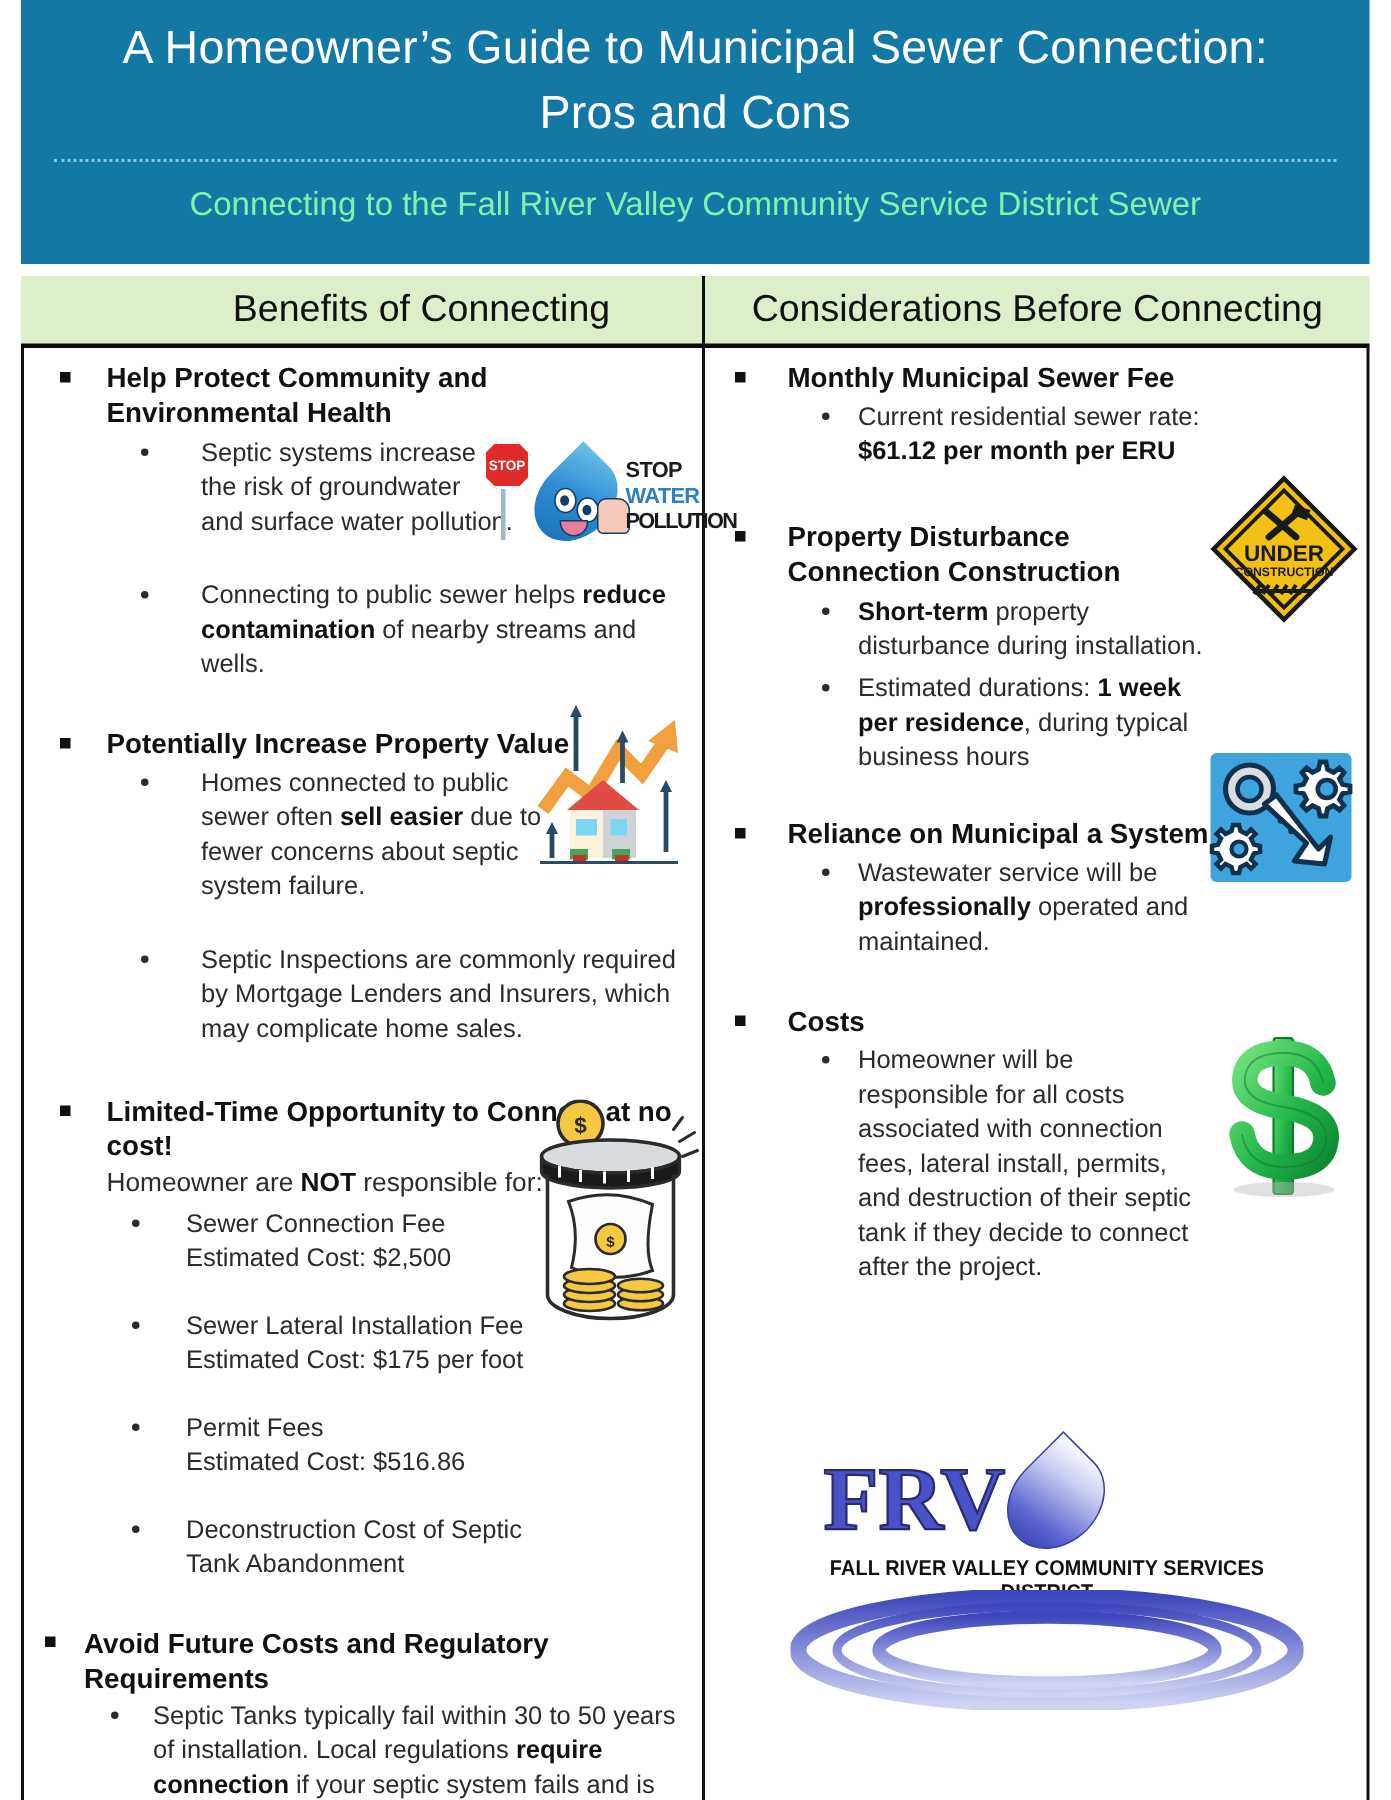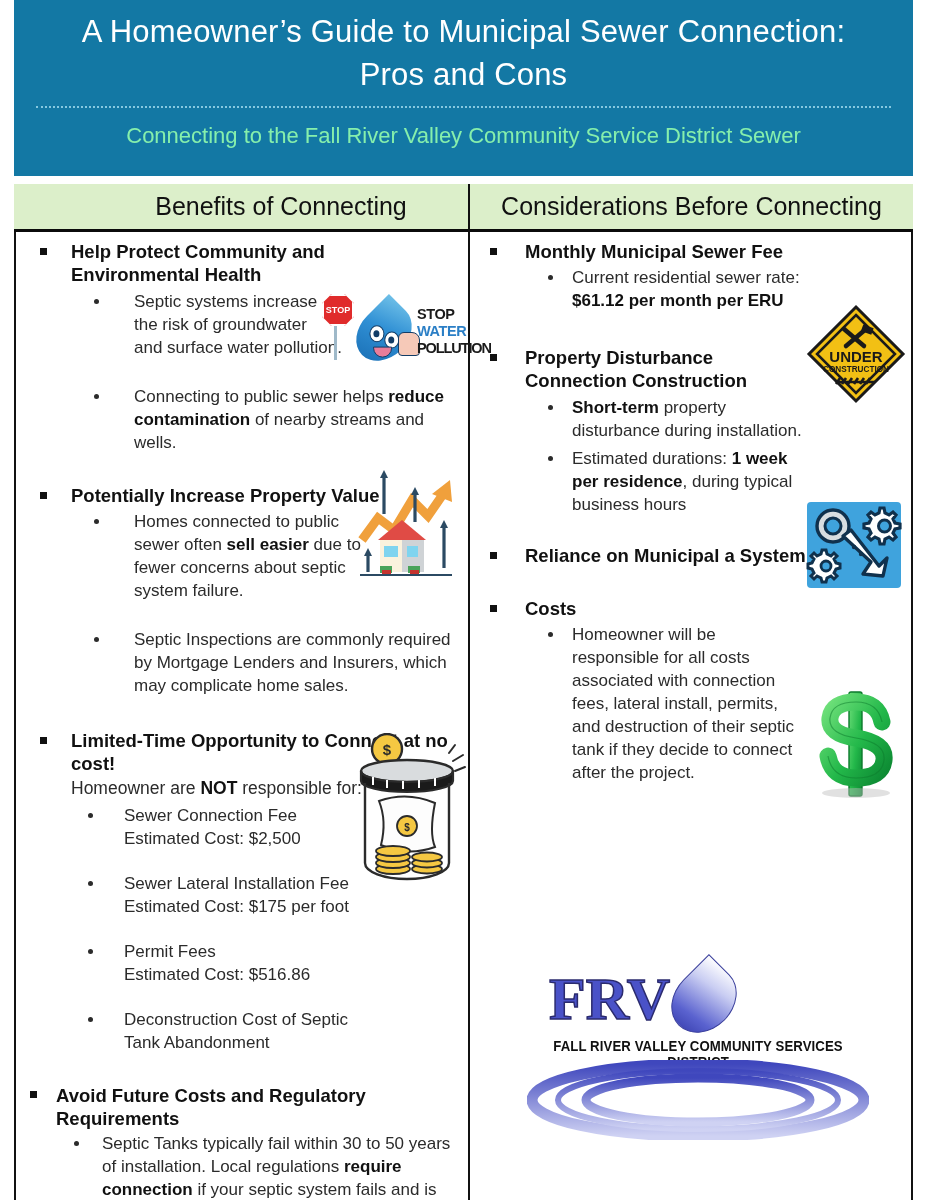--- a/index.html
+++ b/index.html
@@ -226,21 +226,21 @@
   }
   .drop-hand {
     position: absolute; left: 78px; top: 40px; width: 20px; height: 22px;
     background: #f6c9b8; border: 1.5px solid #123c66; border-radius: 6px 8px 4px 4px;
   }
 
   
   .house-chart { left: 356px; top: 462px; width: 100px; height: 120px; }
 
   
-  .ucsign { left: 806px; top: 304px; width: 100px; height: 100px; }
+  .ucsign { left: 806px; top: 316px; width: 100px; height: 100px; }
 
   
   .gears { left: 805px; top: 502px; width: 98px; height: 88px; }
 
   
   .jar { left: 345px; top: 733px; width: 122px; height: 162px; }
 
   
   .dollar { left: 810px; top: 690px; width: 92px; height: 108px; }
 
@@ -390,20 +390,24 @@
       <div class="item i2 narrow-2" style="margin-top:5px;">
         <span class="dot"></span>
         <span>Estimated durations: </span><b>1 week per residence</b><span>, during typical business hours</span>
       </div>
     </div>
 
     <div class="sec" style="margin-top:28px;">
       <span class="sq-bullet" style="left:10px;"></span>
       <div class="sec-title ind-c">Reliance on Municipal a System</div>
 
+      <div class="item i2 narrow-2" style="margin-top:3px;">
+        <span class="dot"></span>
+        <span>Wastewater service will be </span><b>professionally</b><span> operated and maintained.</span>
+      </div>
     </div>
 
     <div class="sec" style="margin-top:30px;">
       <span class="sq-bullet" style="left:10px;"></span>
       <div class="sec-title ind-c">Costs</div>
 
       <div class="item i2 narrow-2" style="margin-top:3px;">
         <span class="dot"></span>
         <span>Homeowner will be responsible for all costs associated with connection fees, lateral install, permits, and destruction of their septic tank if they decide to connect after the project.</span>
       </div>

